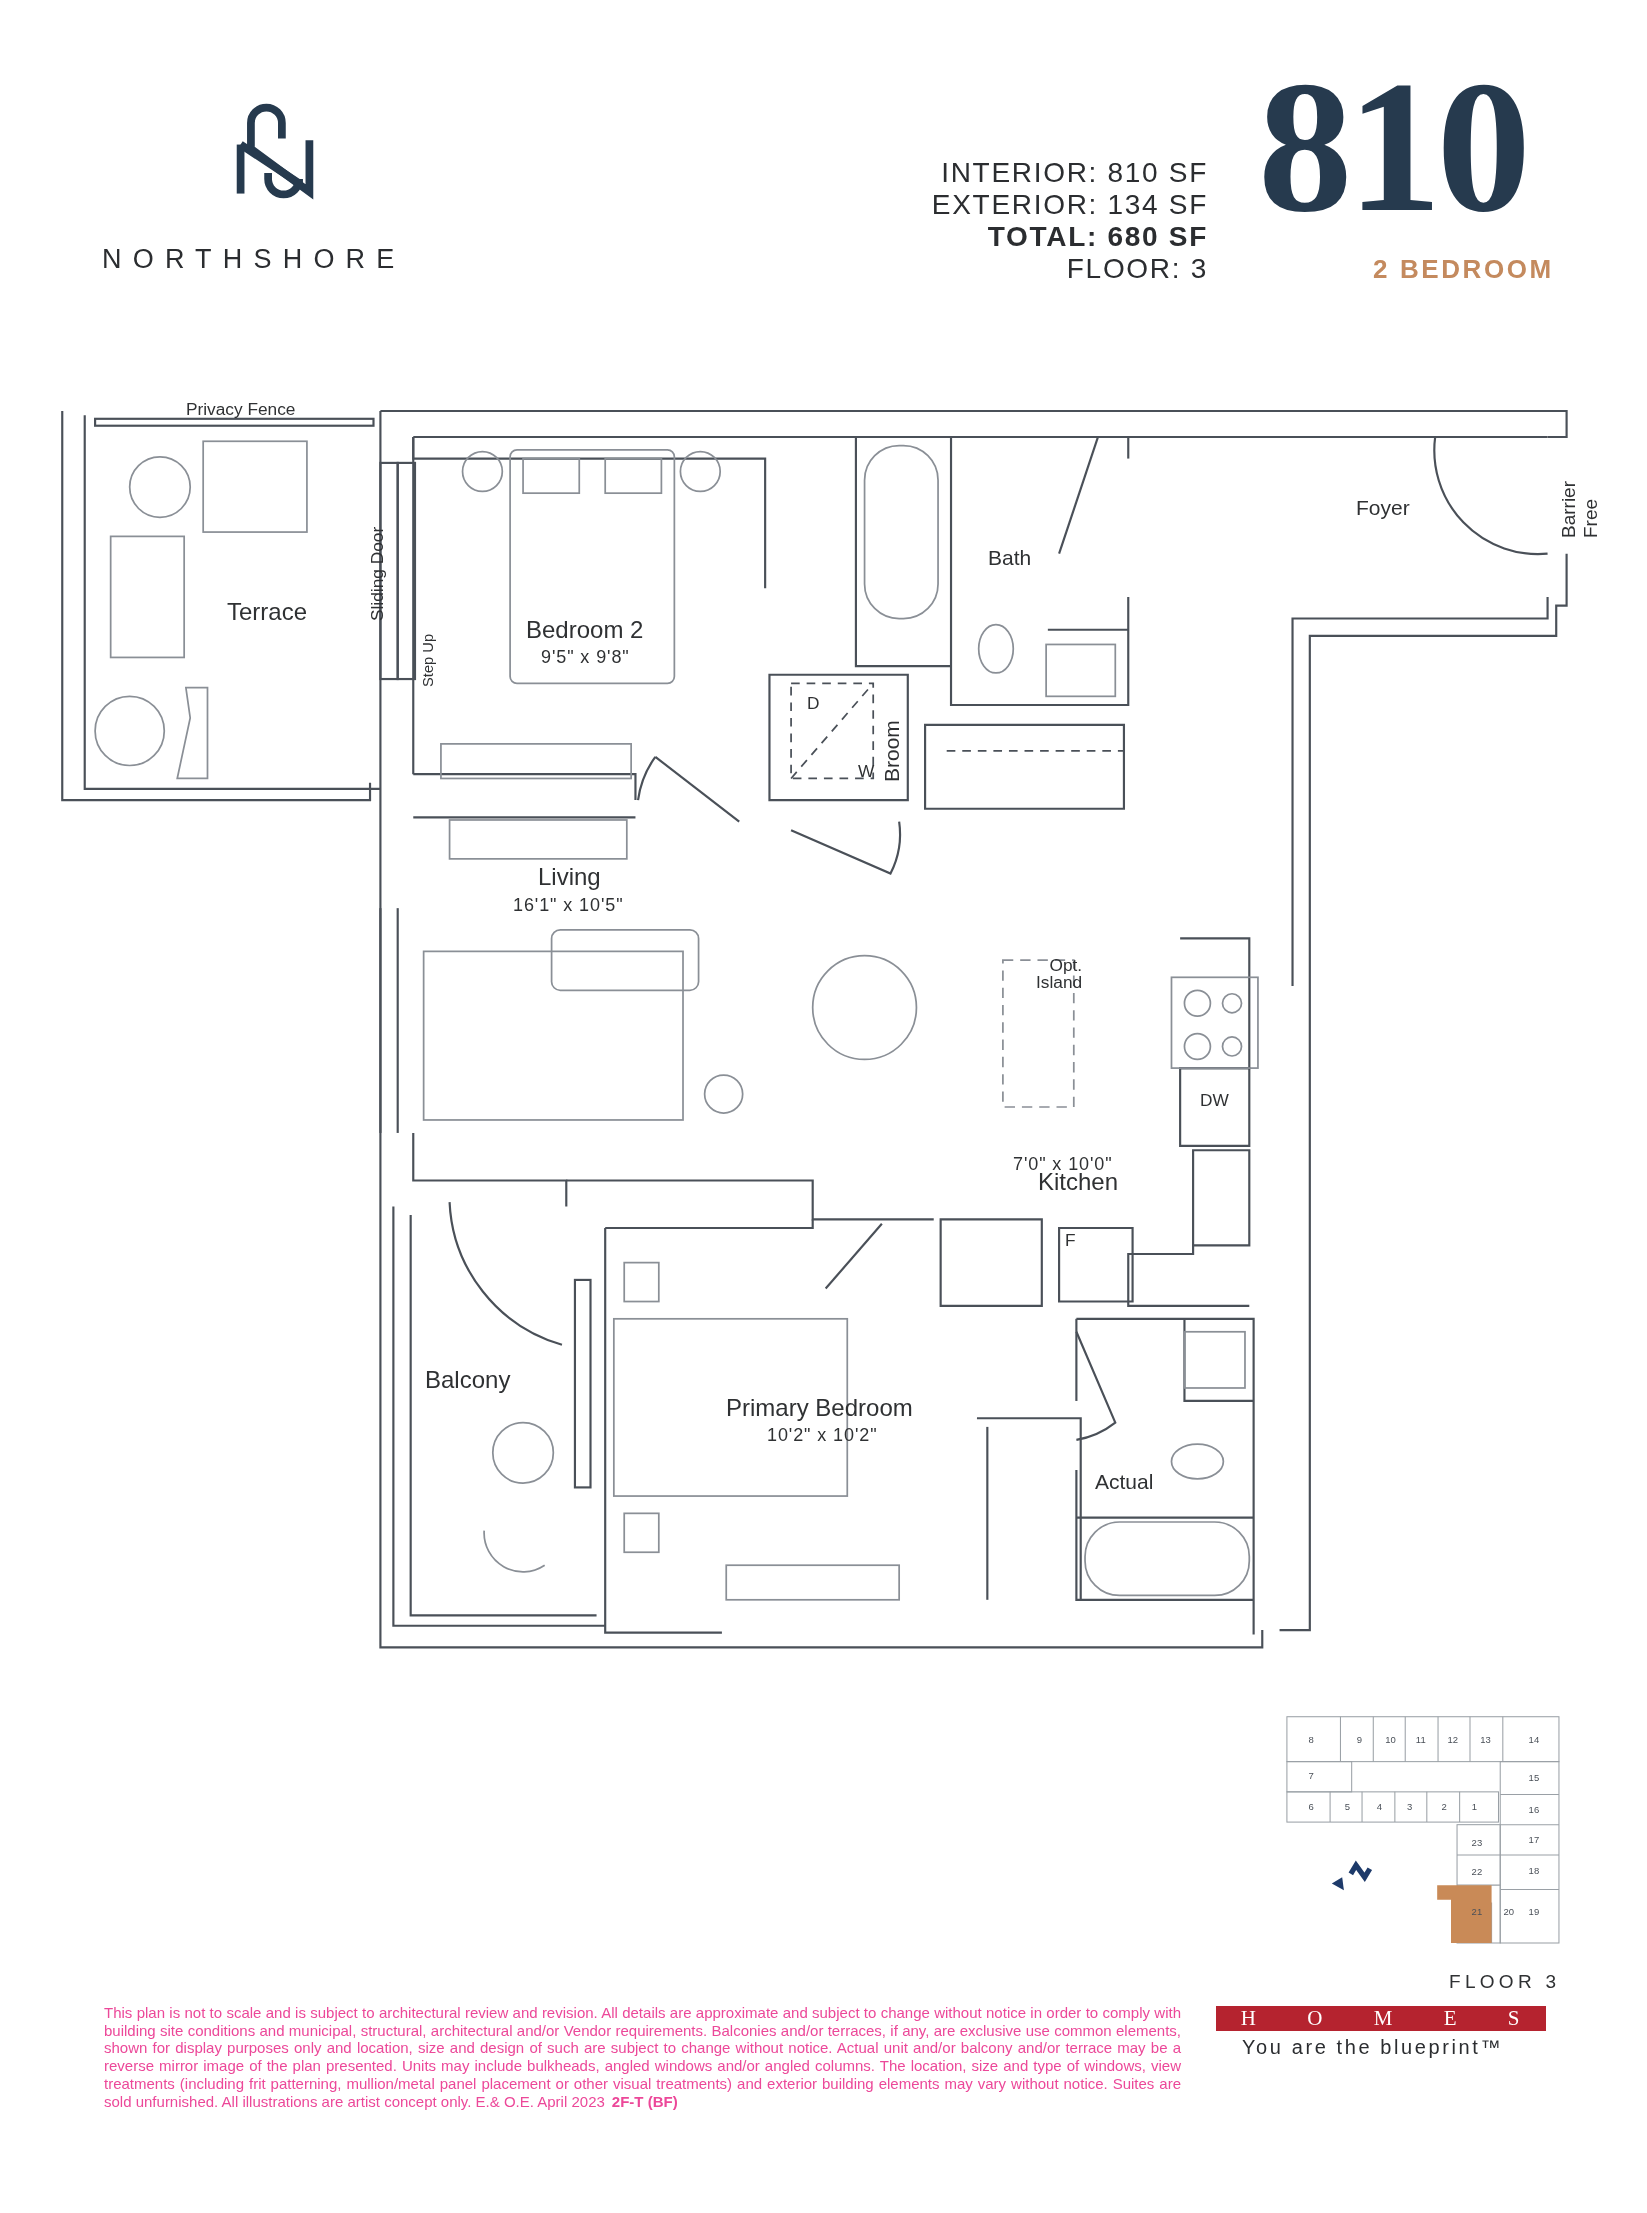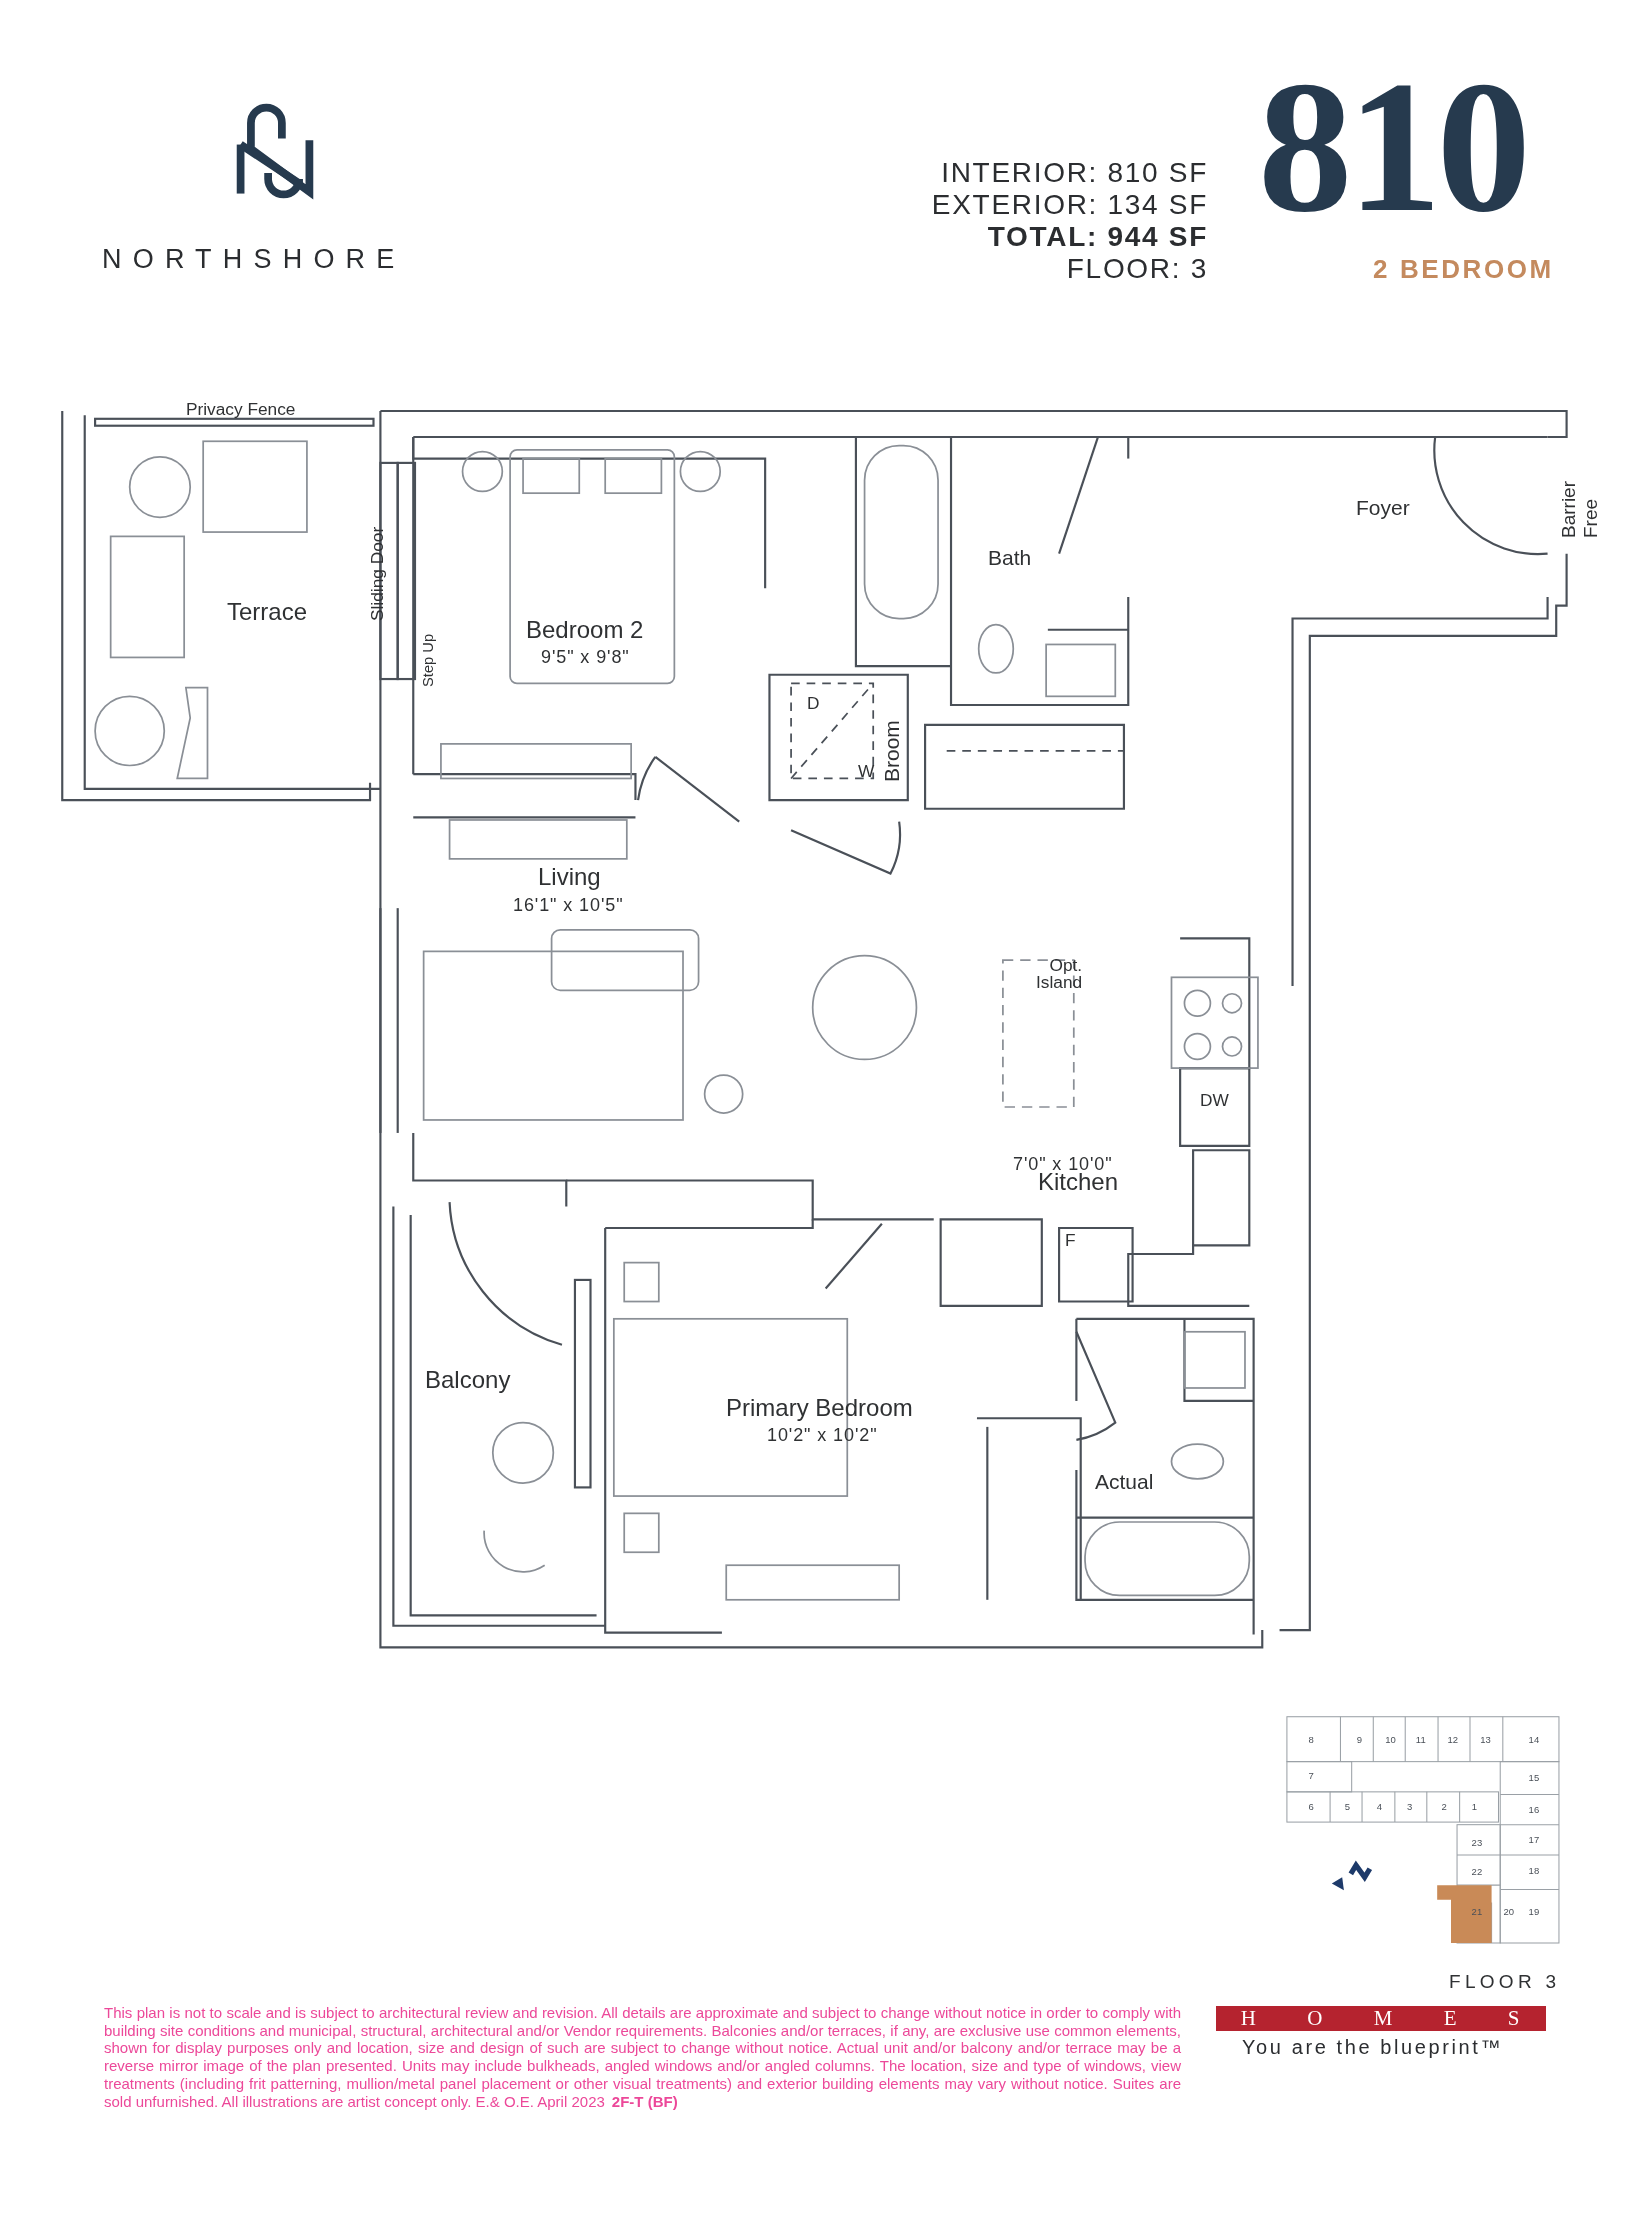--- a/index.html
+++ b/index.html
@@ -46,21 +46,21 @@
 <svg class="abs ns-logo" viewBox="0 0 100 125">
   <path d="M58 48 V30 A18 18 0 0 0 22 30 V60 L90 110 V50" fill="none" stroke="#263a4e" stroke-width="9"></path>
   <path d="M10 55 L78 100 V95 A18 18 0 0 1 42 95 V88" fill="none" stroke="#263a4e" stroke-width="9"></path>
   <path d="M10 55 V112" stroke="#263a4e" stroke-width="9"></path>
 </svg>
 <div class="abs brand-name">NORTHSHORE</div>
 
 <div class="abs specs">
   <div>INTERIOR: 810 SF</div>
   <div>EXTERIOR: 134 SF</div>
-  <div class="bold">TOTAL: 944 SF</div>
+  <div class="bold">TOTAL: 680 SF</div>
   <div>FLOOR:  3</div>
 </div>
 <div class="abs unit-number">810</div>
 <div class="abs unit-type">2 BEDROOM</div>
 
 <svg class="abs plan" viewBox="0 0 1905 2560">
   <g fill="none" stroke="#4a5058" stroke-width="2.5">
 
     <path d="M72 475 V925 H428 V905"></path>
     <path d="M98 480 V912 H440"></path>

